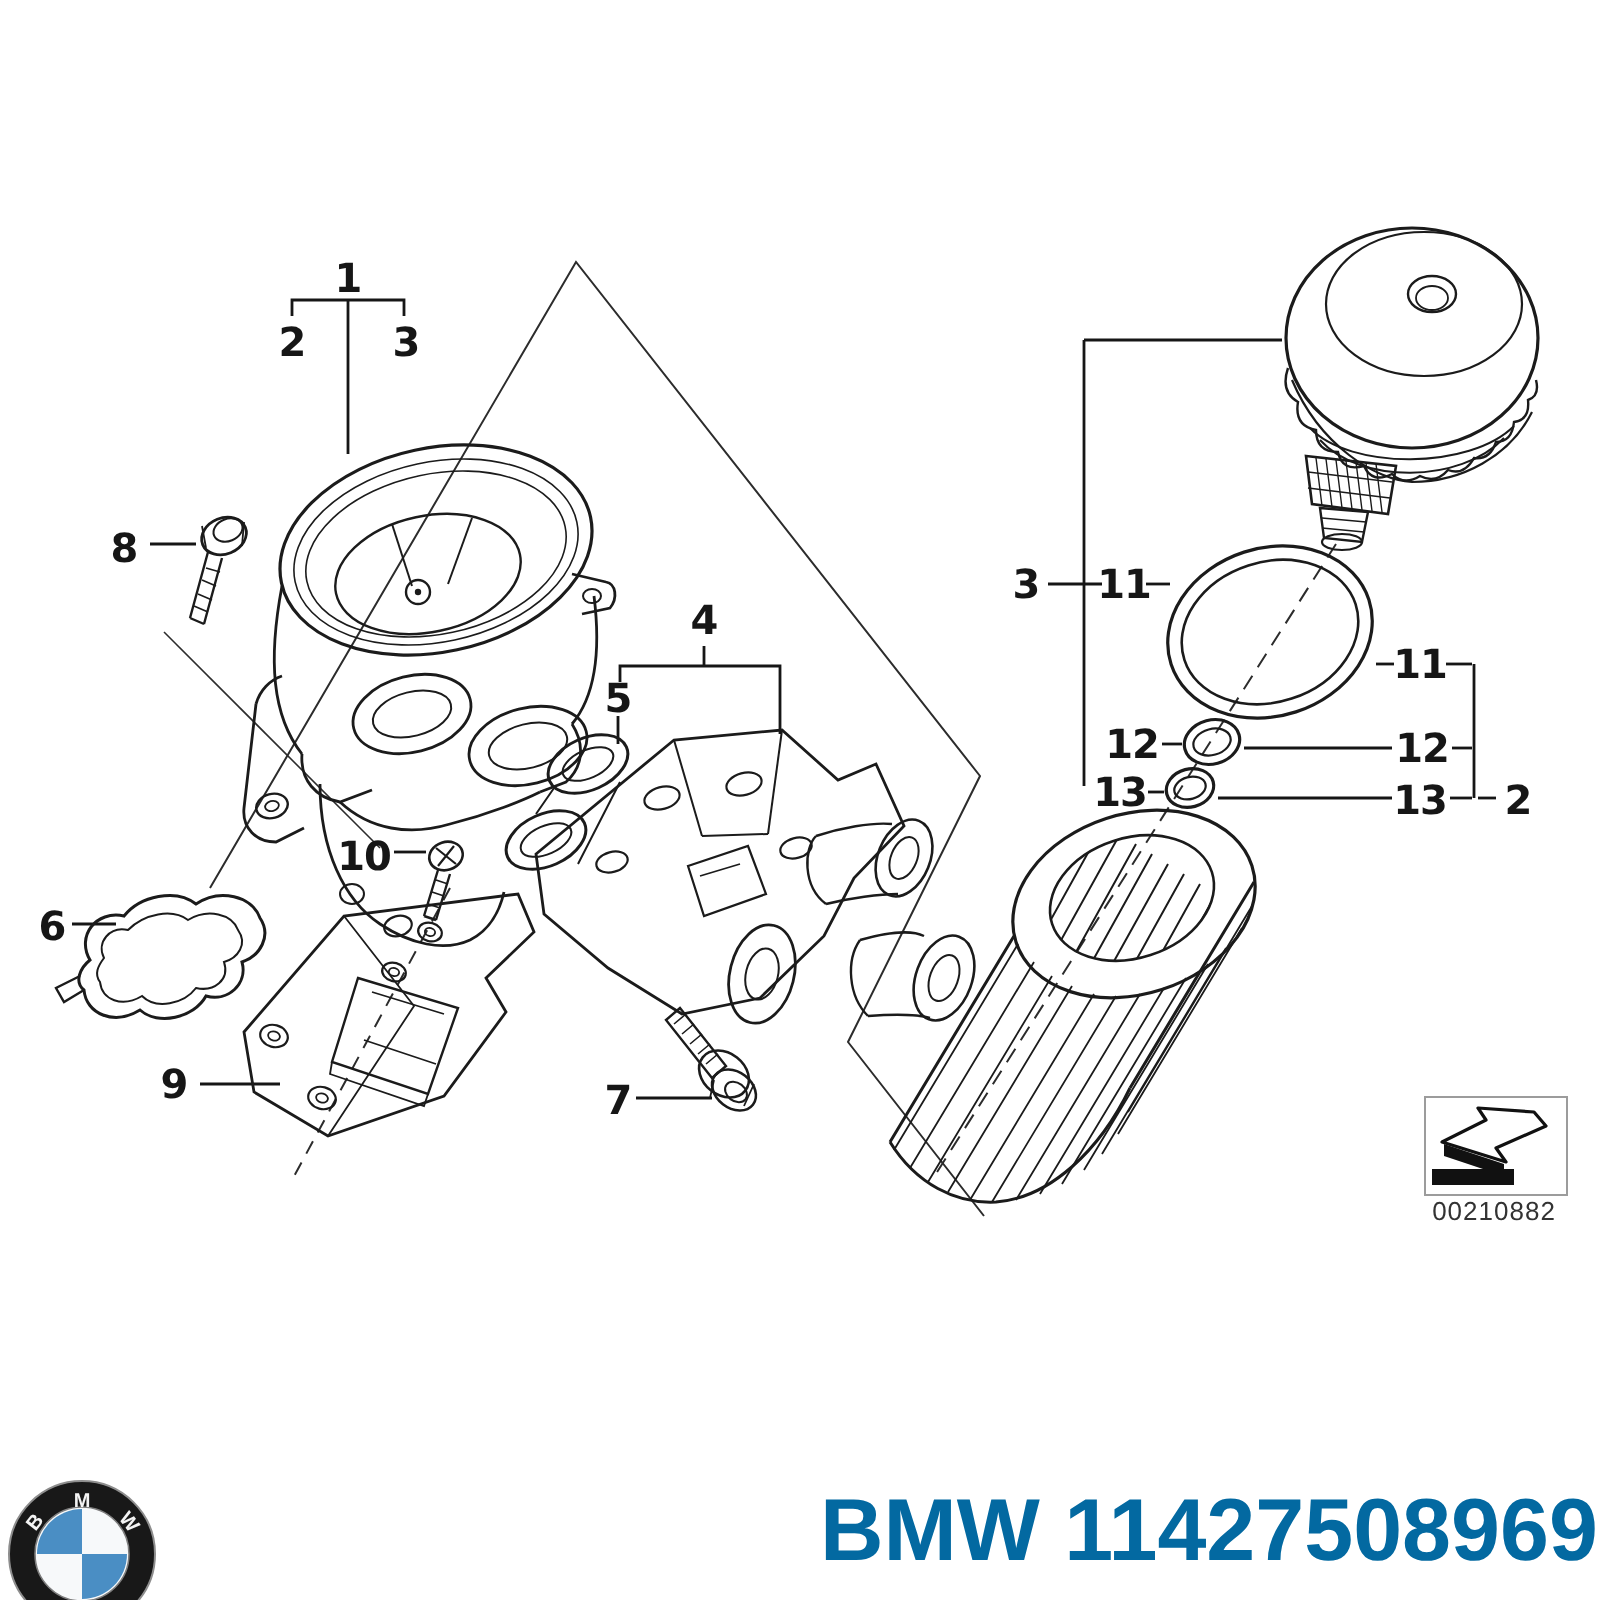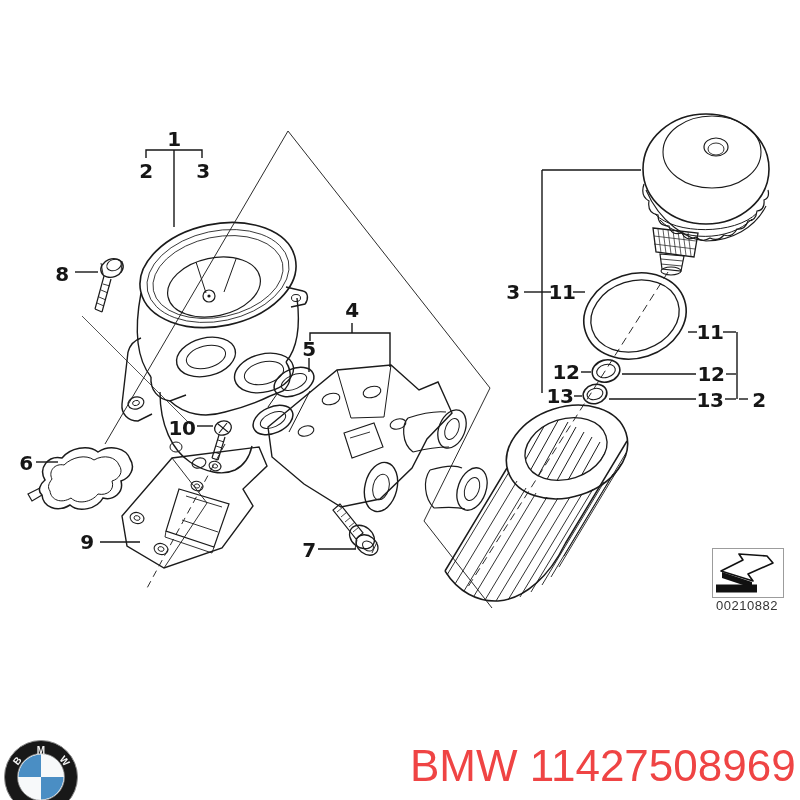--- a/index.html
+++ b/index.html
@@ -2,21 +2,21 @@
 <html><head>
 <meta charset="utf-8">
 <style>
   html,body{margin:0;padding:0;background:#ffffff;width:800px;height:800px;overflow:hidden;}
   .stage{position:relative;width:800px;height:800px;background:#fff;font-family:"DejaVu Sans",sans-serif;}
   svg{display:block;}
   .diagram-svg{position:absolute;left:0;top:0;}
   .callout{font-family:"DejaVu Sans",sans-serif;font-weight:700;font-size:20px;fill:#161616;letter-spacing:-0.5px;}
   .imgcode{font-family:"Liberation Sans",sans-serif;font-weight:400;font-size:13px;fill:#333;letter-spacing:0.5px;}
   .caption{position:absolute;left:410px;top:741px;font-family:"Liberation Sans",sans-serif;
-           font-size:44px;font-weight:400;color:#ef4444;white-space:nowrap;}
+           font-size:44px;font-weight:700;color:#0369a1;white-space:nowrap;}
   .roundel{position:absolute;left:3px;top:739px;}
   .logo-letter{font-family:"Liberation Sans",sans-serif;font-size:10px;font-weight:700;fill:#f4f4f4;}
 </style>
 </head>
 <body>
 
 <div class="stage">
 
 <svg class="diagram-svg" width="800" height="800" viewBox="0 0 800 800">
 

